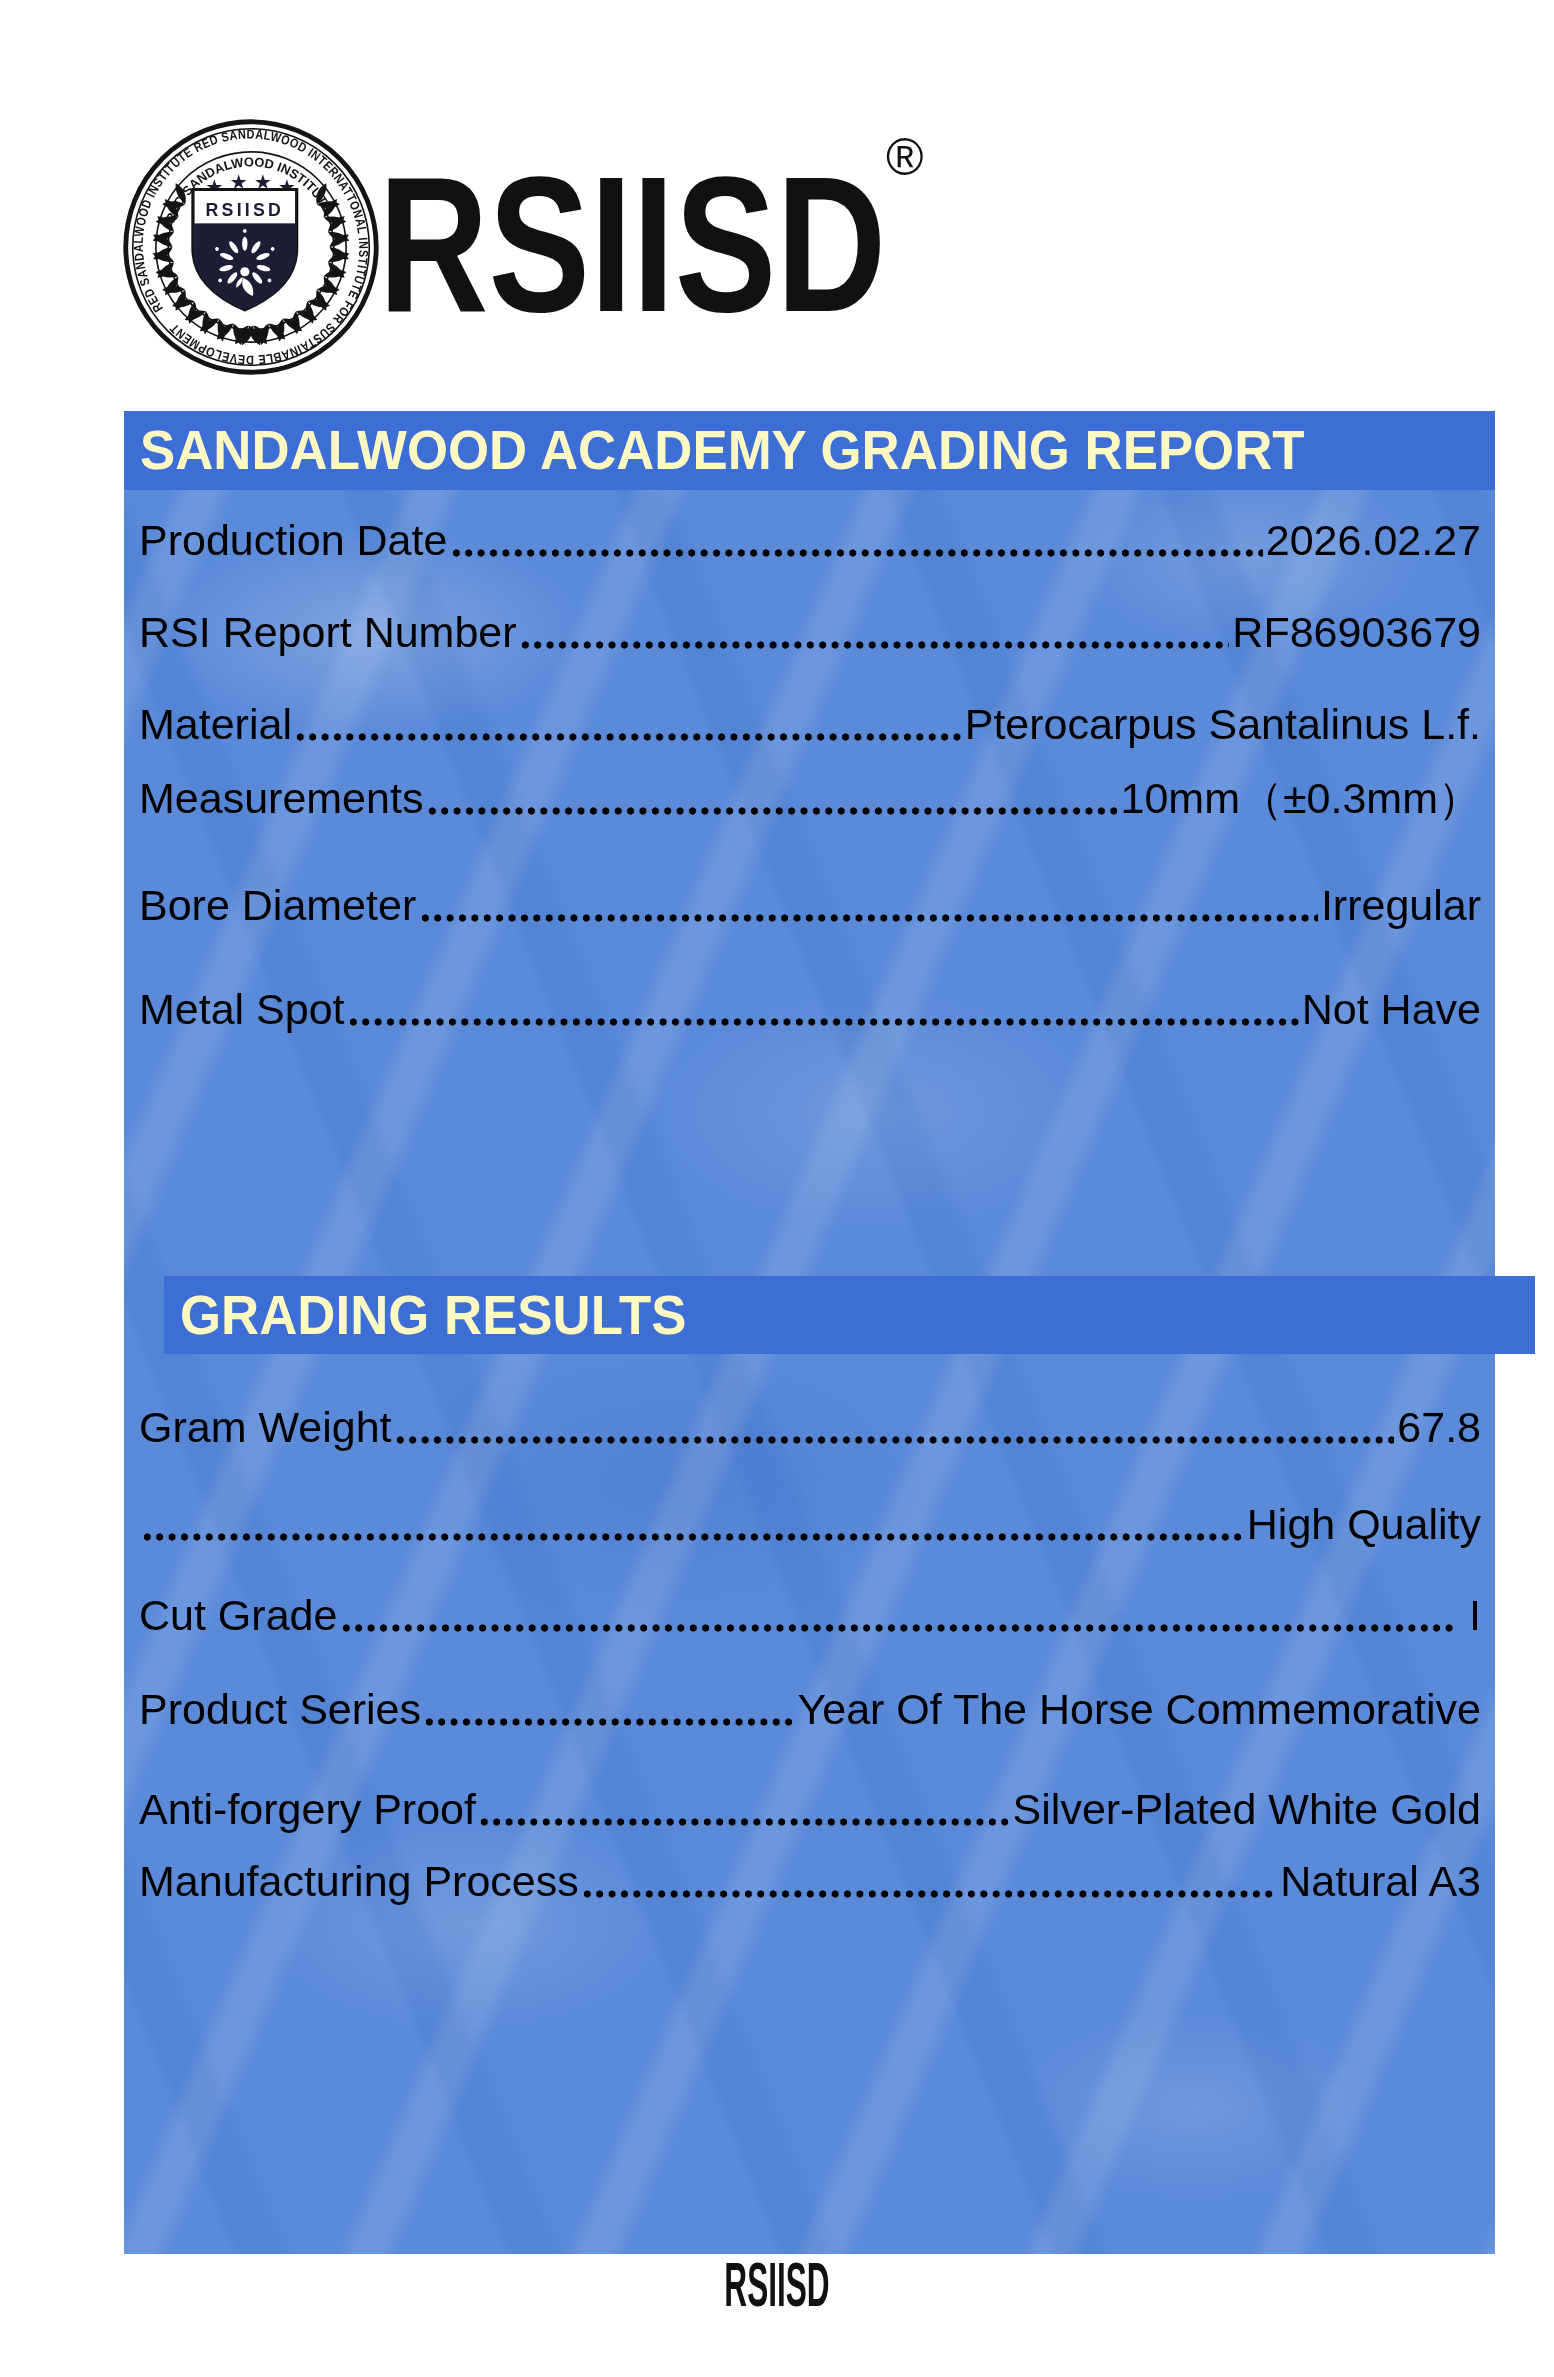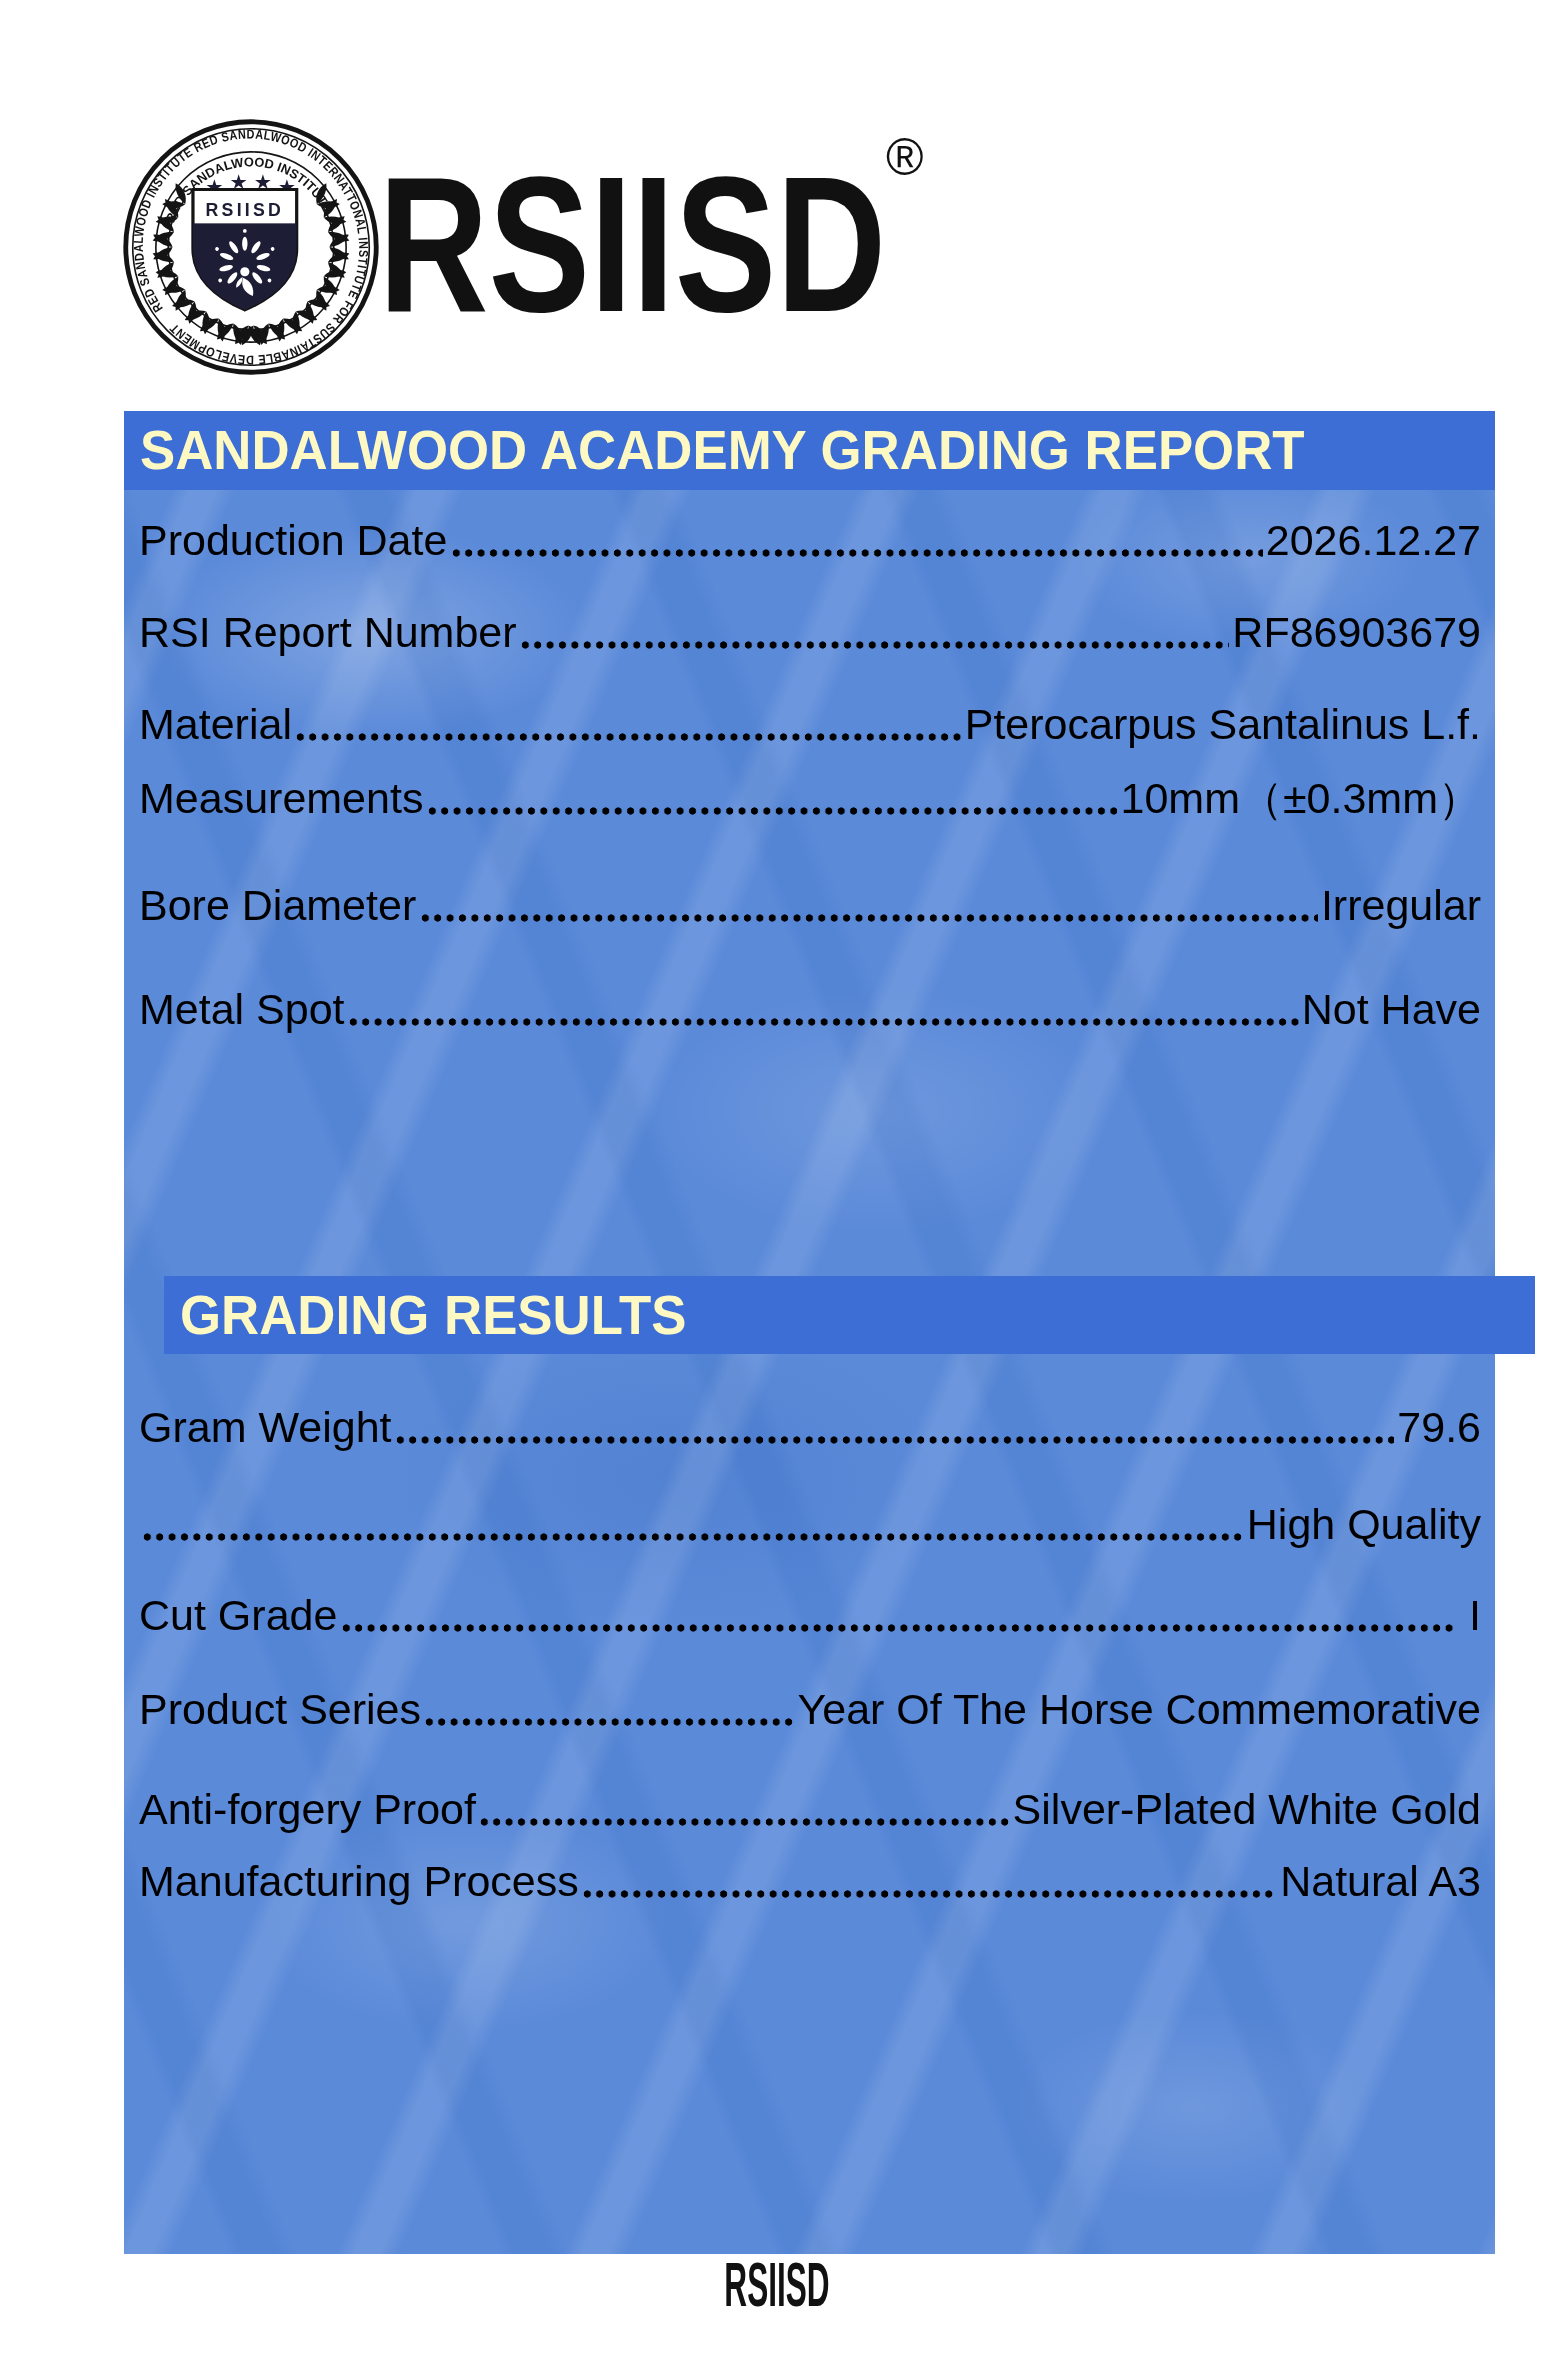--- a/index.html
+++ b/index.html
@@ -170,21 +170,21 @@
 
 <div id="panel">
 
   <div class="bar" id="bar-report" style="top:0;">
     <span class="cond">SANDALWOOD ACADEMY GRADING REPORT</span>
   </div>
 
   <div class="row" style="top:105px">
     <span class="lbl">Production Date</span>
     <span class="leader"></span>
-    <span class="val">2026.12.27</span>
+    <span class="val">2026.02.27</span>
   </div>
   <div class="row" style="top:197px">
     <span class="lbl">RSI Report Number</span>
     <span class="leader"></span>
     <span class="val">RF86903679</span>
   </div>
   <div class="row" style="top:289px">
     <span class="lbl">Material</span>
     <span class="leader"></span>
     <span class="val">Pterocarpus Santalinus L.f.</span>
@@ -205,21 +205,21 @@
     <span class="val">Not Have</span>
   </div>
 
   <div class="bar" id="bar-results">
     <span class="cond">GRADING RESULTS</span>
   </div>
 
   <div class="row" style="top:992px">
     <span class="lbl">Gram Weight</span>
     <span class="leader"></span>
-    <span class="val">79.6</span>
+    <span class="val">67.8</span>
   </div>
   <div class="row" style="top:1089px">
     <span class="leader"></span>
     <span class="val">High Quality</span>
   </div>
   <div class="row" style="top:1180px">
     <span class="lbl">Cut Grade</span>
     <span class="leader"></span>
     <span class="val" style="margin-left:9.7px">I</span>
   </div>

